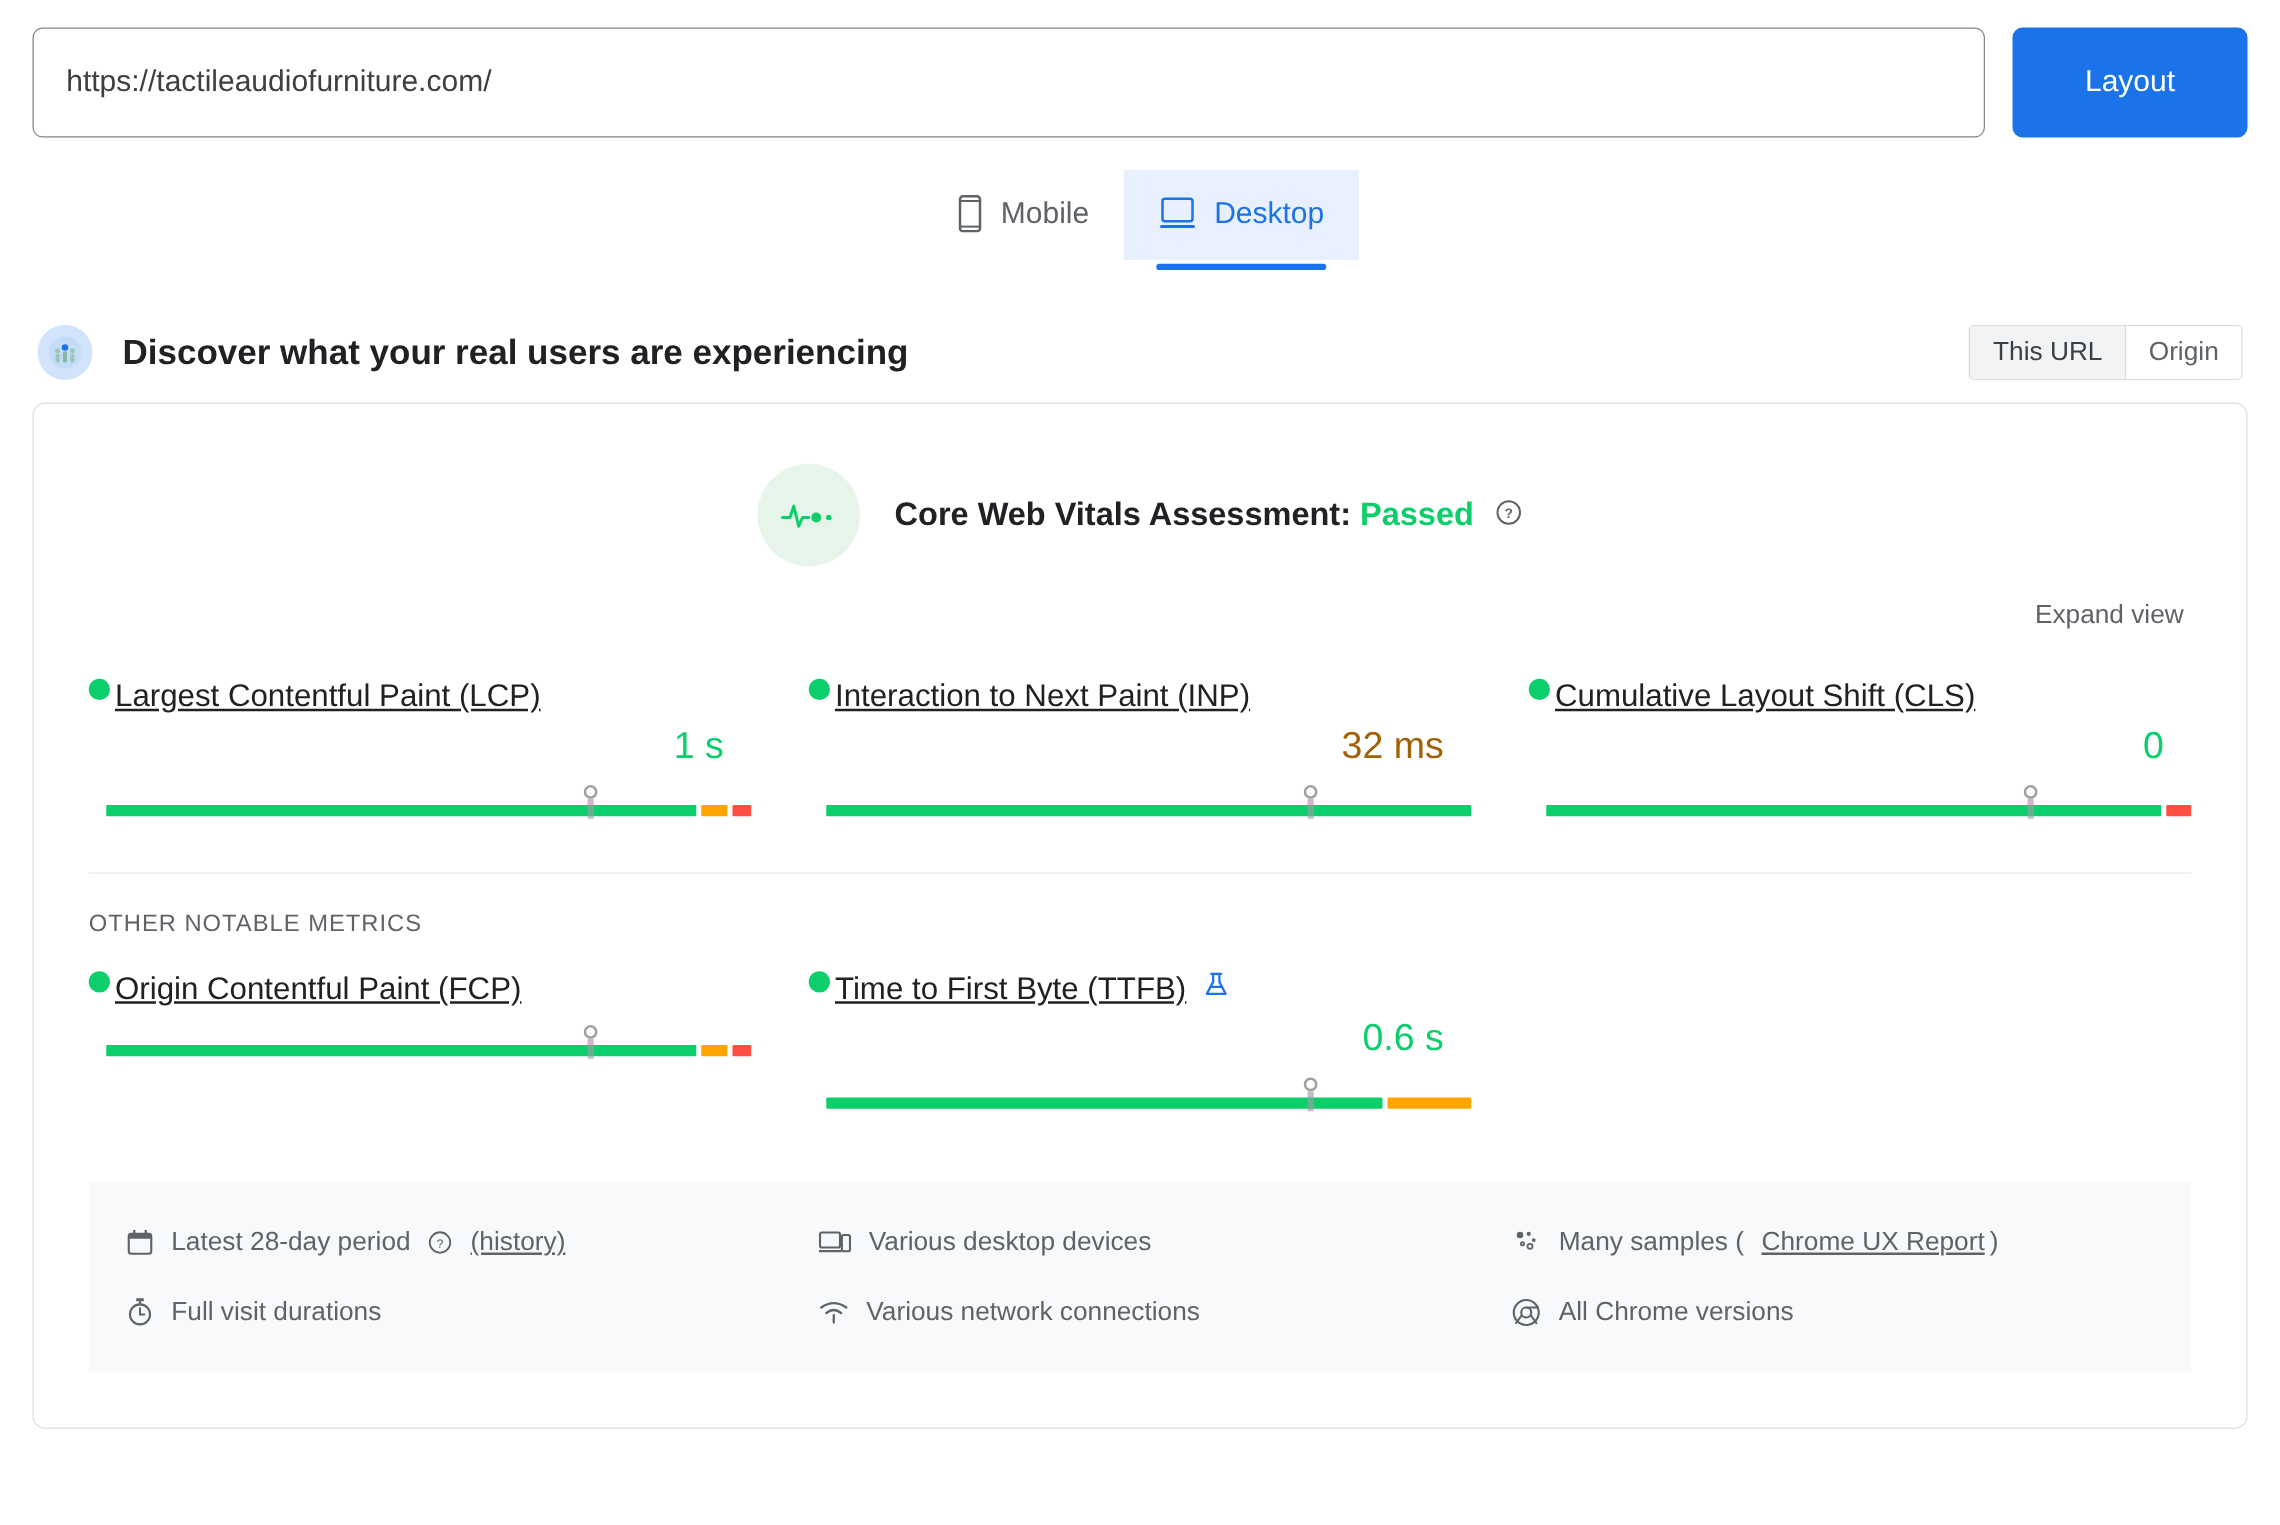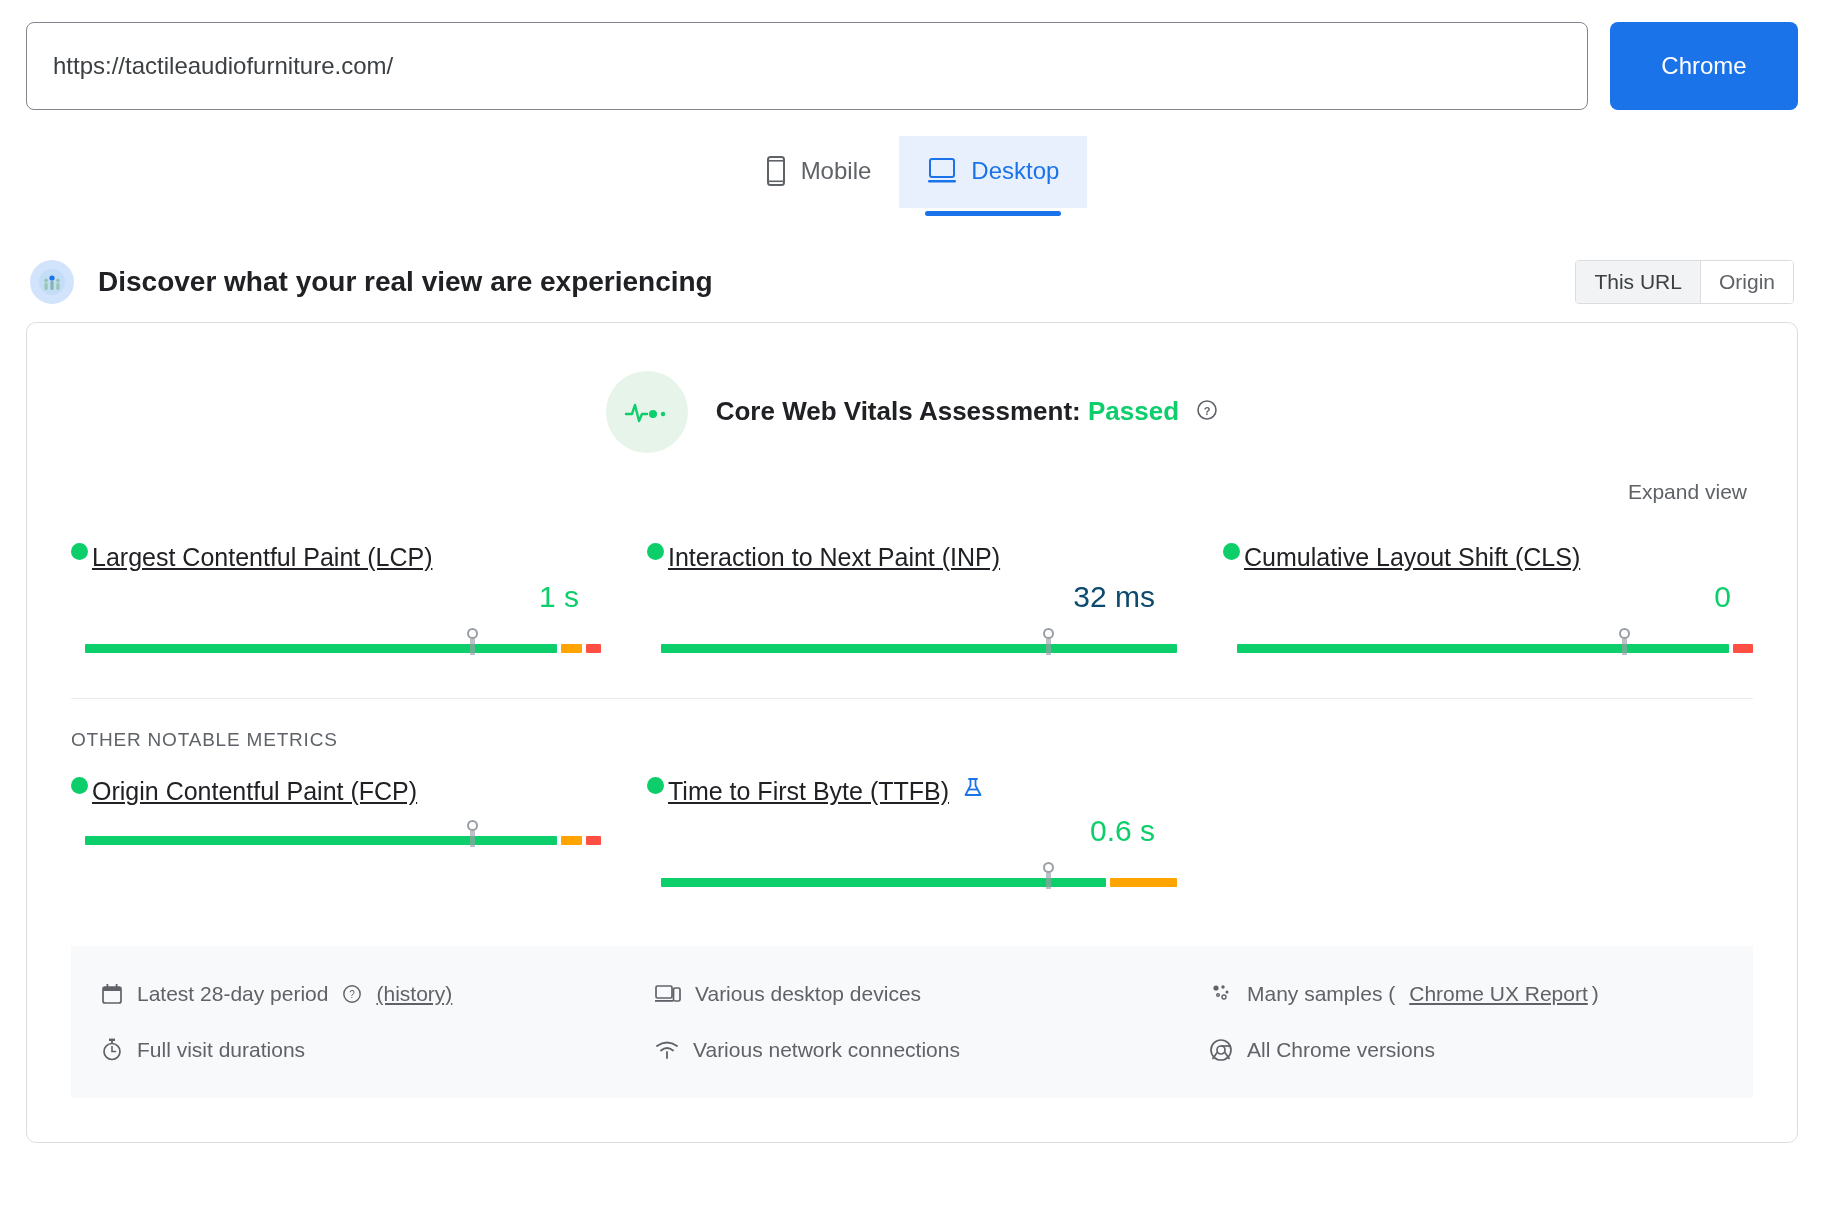--- a/index.html
+++ b/index.html
@@ -221,21 +221,21 @@
 </head>
 <body>
 
 <div class="page">
 
   <div class="url-row">
     <div class="url-input">
       <span>https://tactileaudiofurniture.com/</span>
     </div>
     <button class="analyze-btn">
-      <span>Chrome</span>
+      <span>Layout</span>
     </button>
   </div>
 
   <div class="tabs">
     <button class="tab">
       <span class="icon">
         <svg width="22" height="30" viewBox="0 0 22 30">
             <rect x="3" y="1" width="16" height="28" rx="2.5" fill="none" stroke="#5f6368" stroke-width="2"></rect>
             <rect x="3" y="4" width="16" height="1.6" fill="#5f6368"></rect>
             <rect x="3" y="24.5" width="16" height="1.6" fill="#5f6368"></rect>
@@ -259,21 +259,21 @@
       <svg width="26" height="26" viewBox="0 0 26 26">
         <circle cx="13" cy="13" r="13" fill="#c3ddf7"></circle>
         <circle cx="13" cy="9" r="2.6" fill="#1a73e8"></circle>
         <rect x="11.4" y="12" width="3.2" height="9" rx="1.2" fill="#8ab4a8"></rect>
         <rect x="5.5" y="14" width="3.2" height="7" rx="1.2" fill="#9ac6b8"></rect>
         <rect x="17.3" y="14" width="3.2" height="7" rx="1.2" fill="#9ac6b8"></rect>
         <circle cx="7.1" cy="11.6" r="2" fill="#9ac6b8"></circle>
         <circle cx="18.9" cy="11.6" r="2" fill="#9ac6b8"></circle>
       </svg>
     </span>
-    <div class="section-title">Discover what your real view are experiencing</div>
+    <div class="section-title">Discover what your real users are experiencing</div>
     <div class="seg-toggle">
       <button class="seg selected">
         <span>This URL</span>
       </button>
       <button class="seg">
         <span>Origin</span>
       </button>
     </div>
   </div>
 
@@ -322,21 +322,21 @@
               <div class="ring"></div>
               <div class="stem"></div>
             </div>
           </div>
         </div>
         <div class="metric">
           <div class="metric-head">
             <span class="dot" style="background:#0cce6b"></span>
             <span class="metric-name">Interaction to Next Paint (INP)</span>
           </div>
-          <div class="metric-value" style="color:#0c4a6e">32 ms</div>
+          <div class="metric-value" style="color:#a16207">32 ms</div>
           <div class="gauge">
             <div class="gauge-track">
               <div class="seg-bar" style="flex:100 0 0;background:#0cce6b"></div>
             </div>
             <div class="marker" style="left:calc(14px + 75% - 10.5px)">
               <div class="ring"></div>
               <div class="stem"></div>
             </div>
           </div>
         </div>

